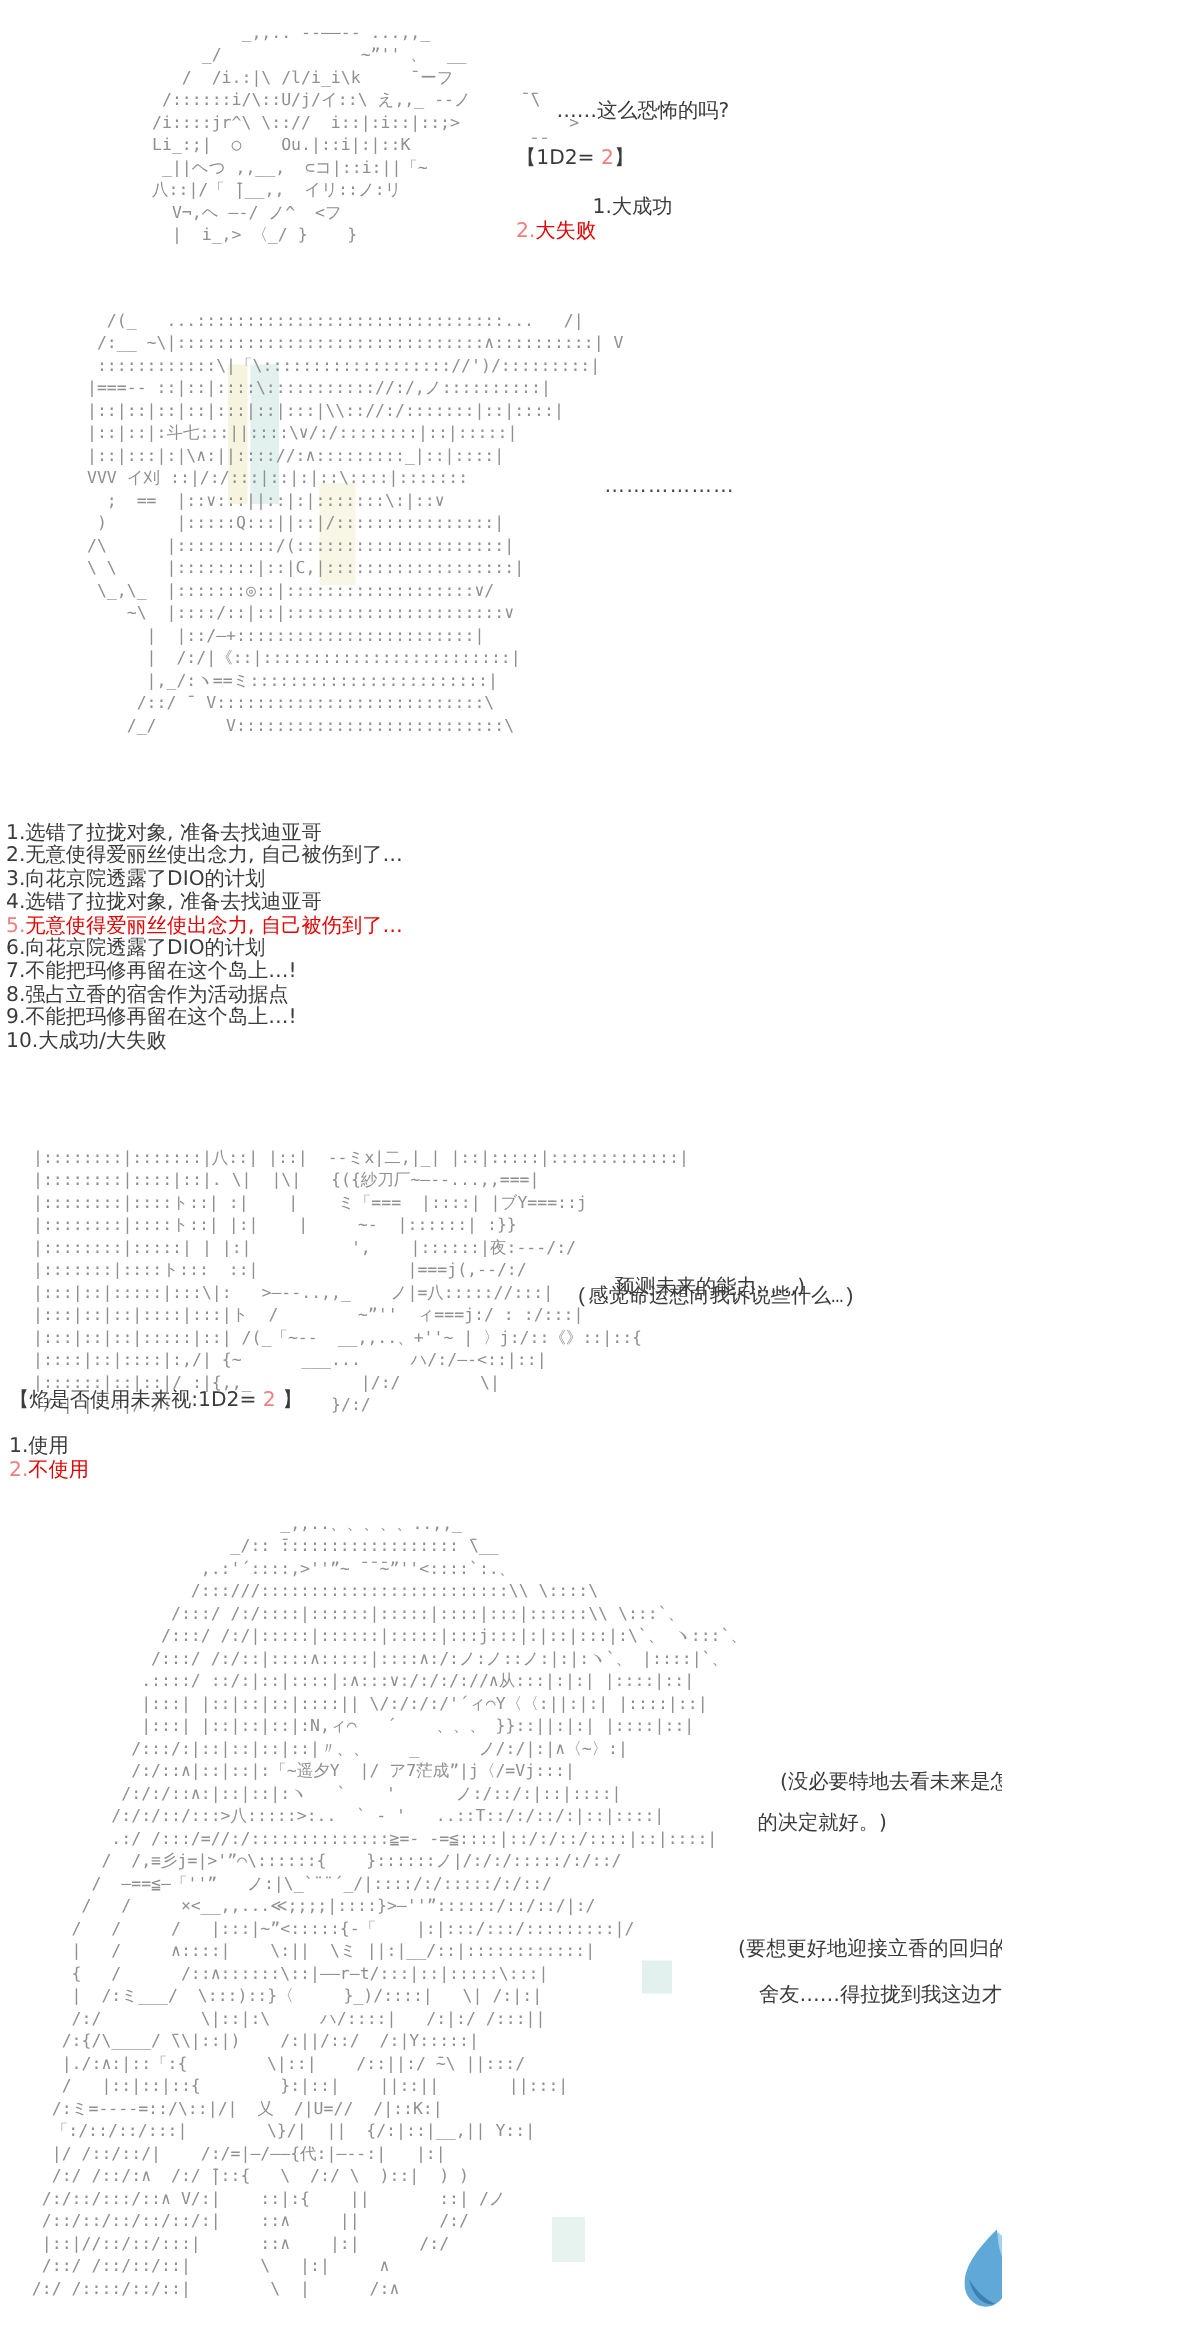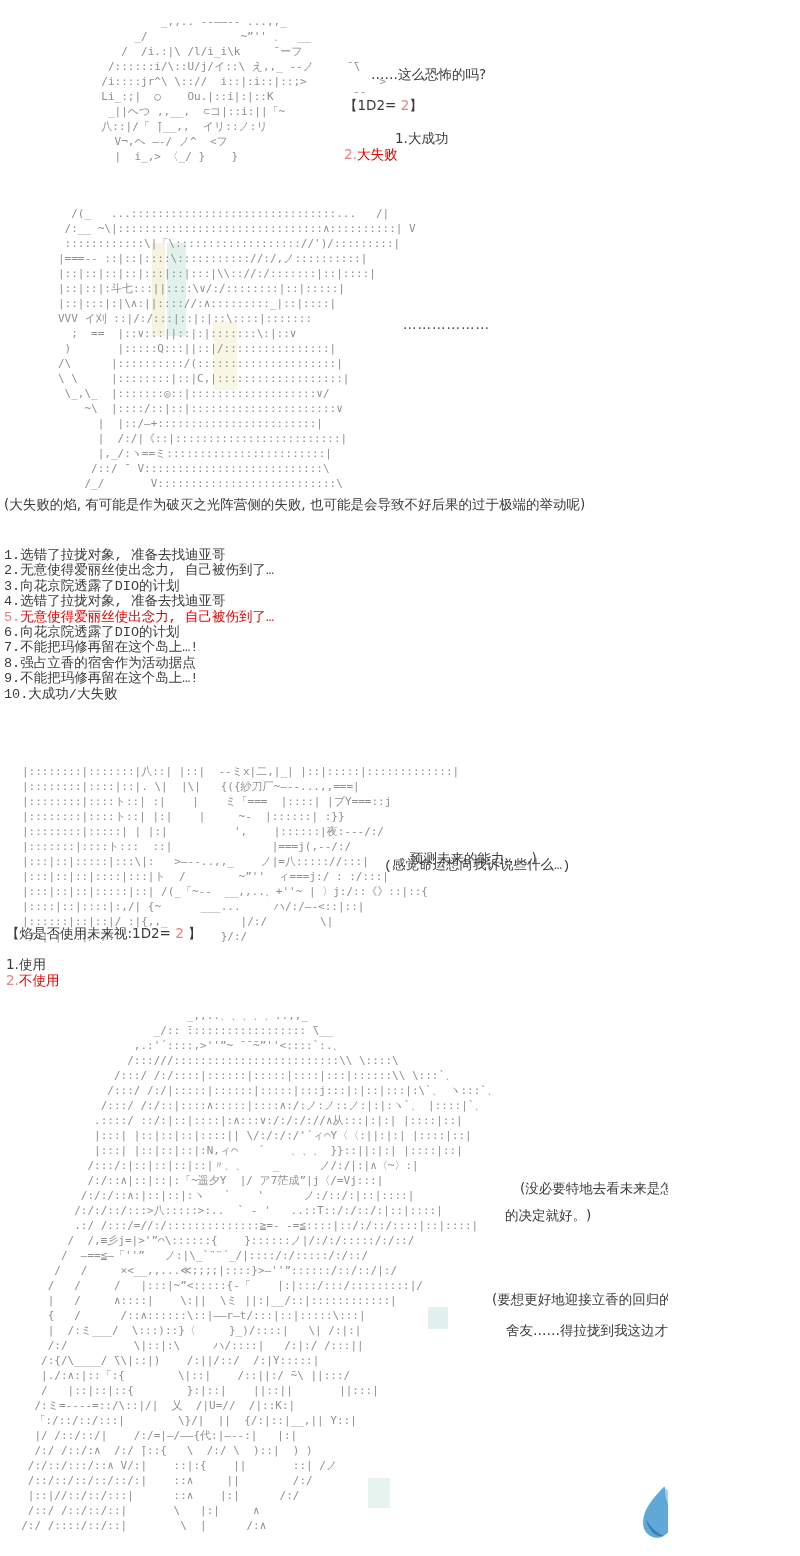--- a/index.html
+++ b/index.html
@@ -5,21 +5,21 @@
   html,body{margin:0;padding:0;background:#ffffff;}
   body{width:800px;height:1556px;position:relative;overflow:hidden;
        font-family:"DejaVu Sans",sans-serif;color:#3b3b3b;}
   .stage{position:absolute;left:0;top:0;width:668px;height:1556px;overflow:hidden;}
   .tint{position:absolute;}
   pre.aa{position:absolute;margin:0;white-space:pre;
          font-family:"DejaVu Sans Mono",monospace;
          font-size:11px;line-height:15px;color:#8f8f8f;}
   .txt{position:absolute;font-size:13.5px;line-height:16px;white-space:nowrap;color:#3b3b3b;}
   .para{position:absolute;font-size:13.5px;line-height:17px;white-space:nowrap;color:#3b3b3b;}
-  .list{position:absolute;font-size:13.5px;color:#3b3b3b;font-family:Liberation Mono, monospace;}
+  .list{position:absolute;font-size:13.5px;color:#3b3b3b;}
   .list-line{height:15.4px;line-height:15.4px;white-space:nowrap;}
   .red{color:#e60000;}
   .pink{color:#f08080;}
   .dots{position:absolute;font-size:13.5px;color:#4a4a4a;letter-spacing:1px;}
   .logo{position:absolute;left:636px;top:1484px;display:flex;align-items:center;}
   .logo svg{display:block;margin-right:10px;}
   .logo-name{font-size:25px;letter-spacing:3px;color:#9a9a9a;line-height:26px;}
   .logo-url{font-size:11.5px;letter-spacing:2.5px;color:#b8b8b8;margin-top:3px;}
 </style>
 </head>
@@ -111,21 +111,20 @@
   /:/ /::::/::/::|        \  |      /:∧</pre>
 
   <div class="txt" style="left:357px;top:66px;margin-left:14px;">……这么恐怖的吗?</div>
   <div class="txt" style="left:344px;top:97px;"><span>【1D2= </span><span class="pink">2</span><span>】</span></div>
   <div class="txt" style="left:350px;top:130px;margin-left:45px;"><span>1.</span><span>大成功</span></div>
   <div class="txt" style="left:344px;top:146px;"><span class="pink">2.</span><span class="red">大失败</span></div>
 
   <div class="dots" style="left:403px;top:316px;">………………</div>
 
   <div class="para" style="left:4px;top:496px;">
-    <div>(大失败的焰, 有可能是作为破灭之光阵营侧的失败, 也可能是会导致不好后果的过于极端的举动呢)</div>
   </div>
 
   <div class="list" style="left:4px;top:548px;">
     <div class="list-line"><span>1.</span><span>选错了拉拢对象, 准备去找迪亚哥</span></div>
     <div class="list-line"><span>2.</span><span>无意使得爱丽丝使出念力, 自己被伤到了…</span></div>
     <div class="list-line"><span>3.</span><span>向花京院透露了DIO的计划</span></div>
     <div class="list-line"><span>4.</span><span>选错了拉拢对象, 准备去找迪亚哥</span></div>
     <div class="list-line"><span class="pink">5.</span><span class="red">无意使得爱丽丝使出念力, 自己被伤到了…</span></div>
     <div class="list-line"><span>6.</span><span>向花京院透露了DIO的计划</span></div>
     <div class="list-line"><span>7.</span><span>不能把玛修再留在这个岛上…!</span></div>

